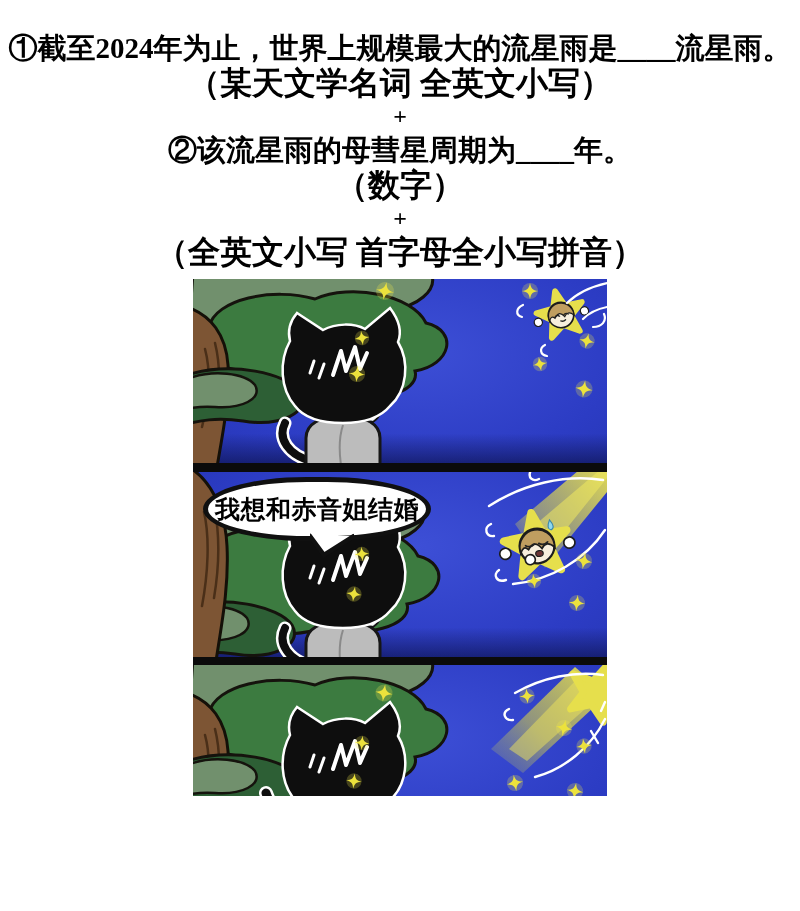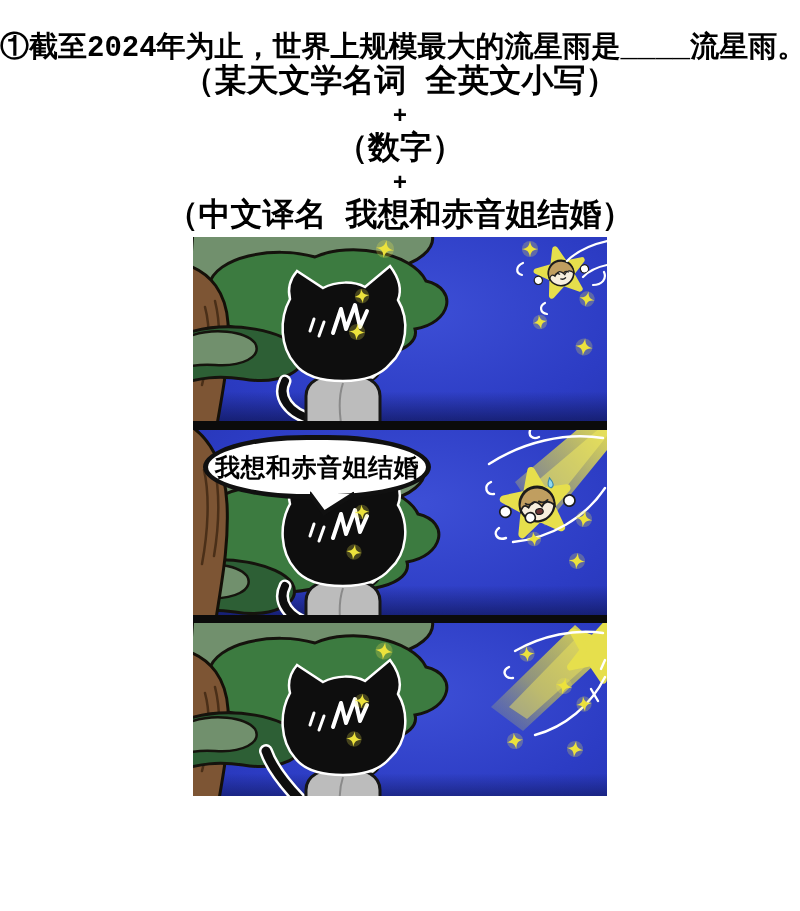--- a/index.html
+++ b/index.html
@@ -1,25 +1,25 @@
 <!DOCTYPE html>
 <html><head>
 <meta charset="utf-8">
 <style>
   html,body{margin:0;padding:0;background:#ffffff;}
   .page{position:relative;width:800px;height:796px;background:#ffffff;overflow:hidden;
-        font-family:Liberation Mono, monospace;color:#000;}
+        font-family:Liberation Serif, serif;color:#000;}
   
   .quiz{padding-top:31px;text-align:center;font-weight:700;}
   .quiz p{margin:0;white-space:nowrap;}
   .qline{font-size:29px;line-height:35px;}
   .hint{font-size:32px;line-height:34px;}
   .plus{font-size:24px;line-height:33px;}
   
-  .comic{width:414px;height:565px;margin:3px auto 0;background:#5eead4;}
+  .comic{width:414px;height:565px;margin:10px auto 0;background:#5eead4;}
   .panel{position:relative;width:414px;overflow:hidden;
     background:
       linear-gradient(to bottom, rgba(10,14,70,0) 84%, rgba(8,12,60,.55) 100%),
       radial-gradient(130% 160% at 54% 40%, #3d4fd6 0%, #2c3cc4 38%, #2231aa 68%, #1b2386 100%);}
   .p1{height:184px;}
   .p2{height:185px;}
   .p3{height:179px;}
   .gutter1{height:9px;background:#0b0b0b;}
   .gutter2{height:8px;background:#0b0b0b;}
   .art{position:absolute;left:0;top:0;display:block;}
@@ -32,23 +32,24 @@
 </style>
 </head>
 <body>
 
 <div class="page">
 
   <header class="quiz">
     <p class="qline">①截至2024年为止，世界上规模最大的流星雨是____流星雨。</p>
     <p class="hint">（某天文学名词 全英文小写）</p>
     <p class="plus">+</p>
+    <p class="qline">②该流星雨的母彗星周期为____年。</p>
     <p class="hint">（数字）</p>
     <p class="plus">+</p>
-    <p class="hint">（中文译名 我想和赤音姐结婚）</p>
+    <p class="hint">（全英文小写 首字母全小写拼音）</p>
   </header>
 
   <div class="comic">
 
     <section class="panel p1">
       <svg class="art" width="414" height="184" viewBox="0 0 414 184">
         <defs>
           <path id="spk" d="M0 -9 C1.3 -2.6 2.6 -1.3 9 0 C2.6 1.3 1.3 2.6 0 9 C-1.3 2.6 -2.6 1.3 -9 0 C-2.6 -1.3 -1.3 -2.6 0 -9 Z"></path>
           <g id="sprk">
             <circle r="9" fill="#f0e84c" opacity="0.25"></circle>

